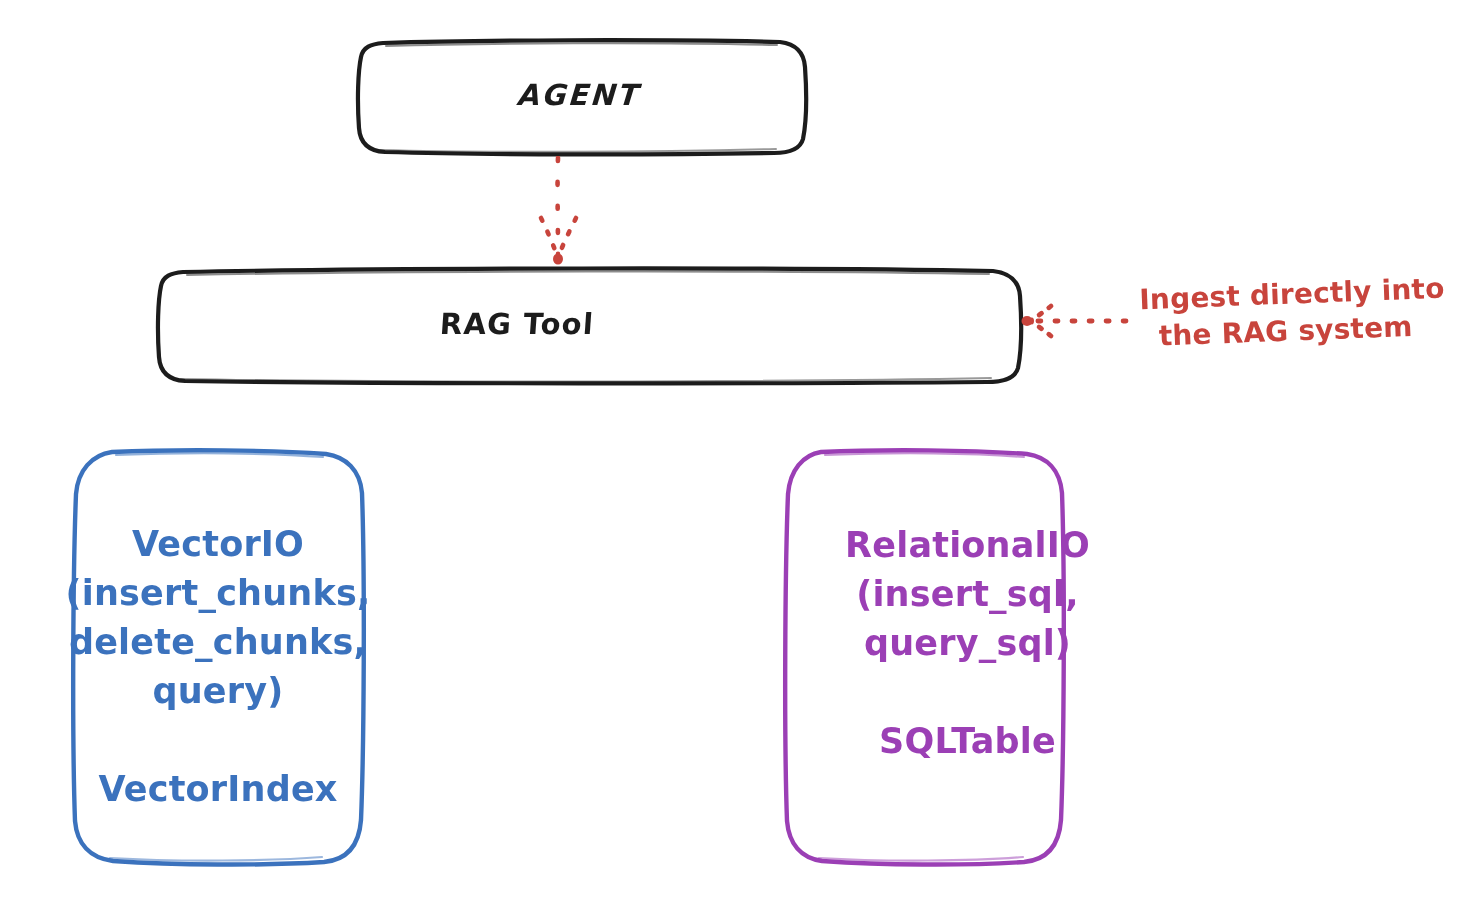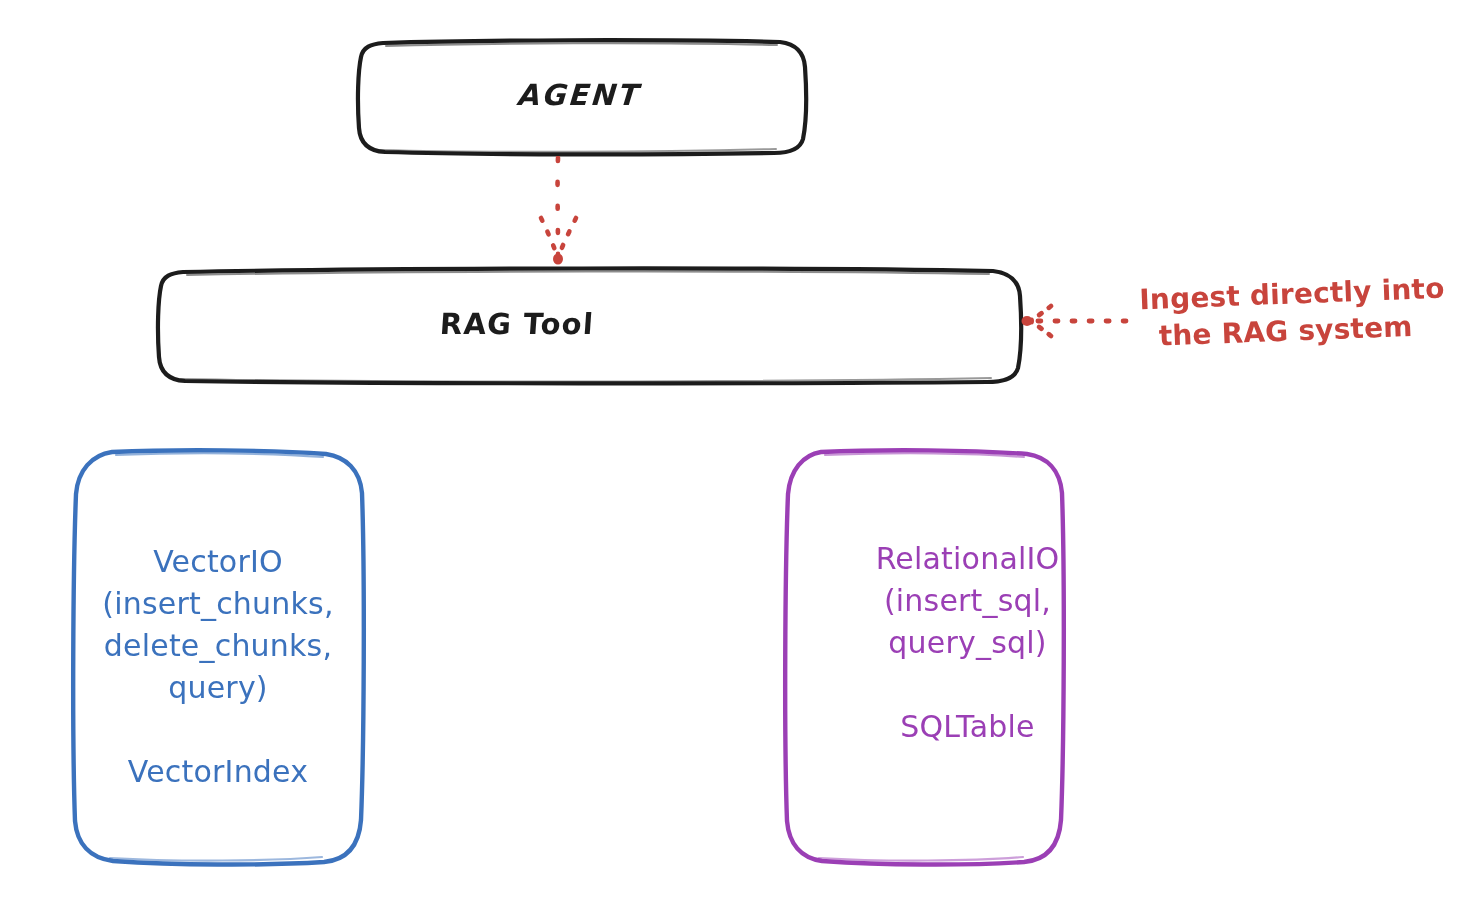--- a/index.html
+++ b/index.html
@@ -67,22 +67,22 @@
     font-size: 29px;
     color: #1c1c1c;
     font-weight: 600;
     letter-spacing: 1.2px;
     transform: translate(-72px, 0px) skewX(-4deg);
   }
 
   
   .io-node { top: 448px; height: 418px; }
   .io-node .label {
-    font-size: 30px;
-    font-weight: 400;
+    font-size: 35px;
+    font-weight: 700;
     letter-spacing: 0.2px;
     line-height: 1.40;
     padding: 0 8px;
   }
 
   #vector-node  { left: 70px;  width: 296px; }
   #keyvalue-node{ left: 426px; width: 290px; }
   #relational-node { left: 783px; width: 325px; padding-left: 44px; }
 
   #vector-node .label     { color: #3b72bd; transform: translateY(10px); }

